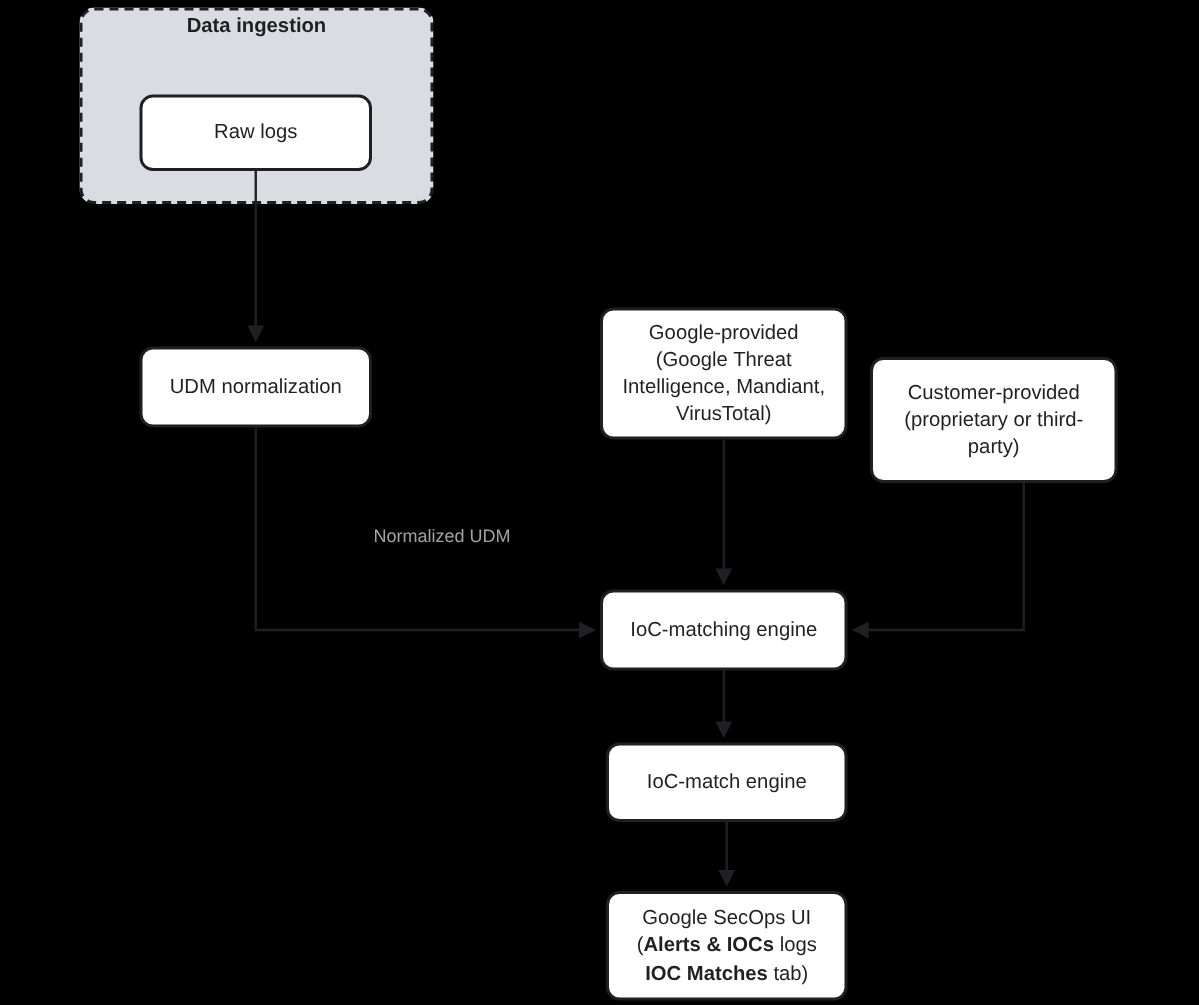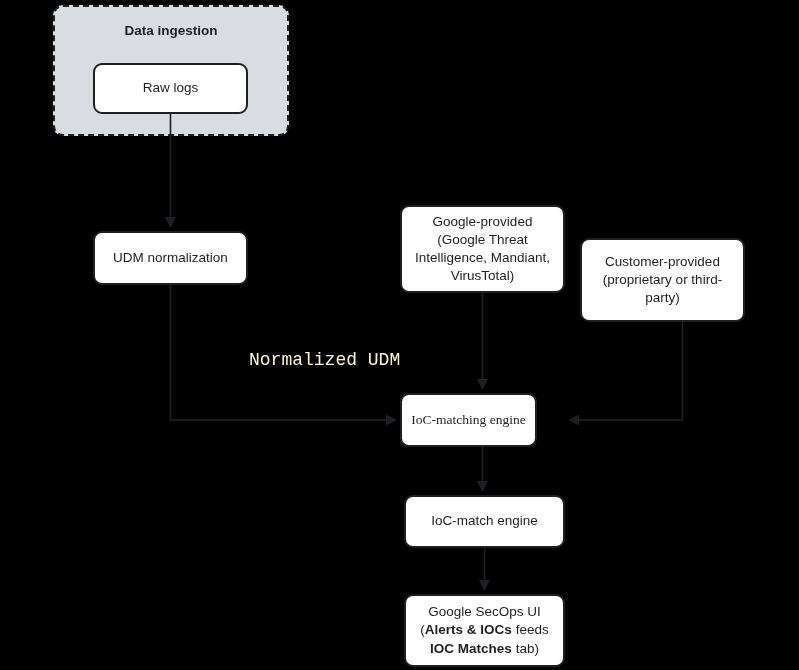--- a/index.html
+++ b/index.html
@@ -51,33 +51,32 @@
     text-align: center;
     color: #1f2023;
     font-size: 13.5px;
     line-height: 1.35;
     padding: 4px 7px;
   }
   .node .label { display: block; }
   .node b { font-weight: bold; }
   .edge-label {
     position: absolute;
-    color: #fef9c3;
-    font-size: 18px;
+    color: #a3a3a3;
+    font-size: 12px;
     white-space: nowrap;
-    font-family: Liberation Mono, monospace;
   }
 </style>
 </head>
 <body>
 
 <div id="canvas">
 
   <div class="group-box" id="grp-data-ingestion" style="left:53px; top:5px; width:236px; height:131px;">
-    <div class="group-title" style="top:16px;">Data ingestion</div>
+    <div class="group-title" style="top:2px;">Data ingestion</div>
   </div>
 
 
   <svg class="edges" viewBox="0 0 799 670">
     <defs>
       <marker id="arrow" viewBox="0 0 10 10" refX="9" refY="5" markerWidth="7" markerHeight="7" orient="auto-start-reverse">
         <path d="M 0 0 L 10 5 L 0 10 z" fill="#1f2023"></path>
       </marker>
     </defs>
 
@@ -105,25 +104,25 @@
   </div>
 
   <div class="node" style="left:400px; top:205px; width:165px; height:88px;">
     <span class="label">Google-provided<br>(Google Threat<br>Intelligence, Mandiant,<br>VirusTotal)</span>
   </div>
 
   <div class="node" style="left:580px; top:205px; width:165px; height:84px;margin-top:33px;">
     <span class="label">Customer-provided<br>(proprietary or third-<br>party)</span>
   </div>
 
-  <div class="node" style="left:400px; top:393px; width:137px; height:54px;font-family:Liberation Serif, serif;">
+  <div class="node" style="left:400px; top:393px; width:165px; height:54px;">
     <span class="label">IoC-matching engine</span>
   </div>
 
   <div class="node" style="left:404px; top:495px; width:161px; height:53px;">
     <span class="label">IoC-match engine</span>
   </div>
 
   <div class="node" style="left:404px; top:594px; width:161px; height:73px;text-align:center;">
-    <span class="label"><span>Google SecOps UI</span><br><span>(</span><b>Alerts &amp; IOCs</b><span> feeds</span><br><b>IOC Matches</b><span> tab)</span></span>
+    <span class="label"><span>Google SecOps UI</span><br><span>(</span><b>Alerts &amp; IOCs</b><span> logs</span><br><b>IOC Matches</b><span> tab)</span></span>
   </div>
 
 </div>
 
 </body></html>

